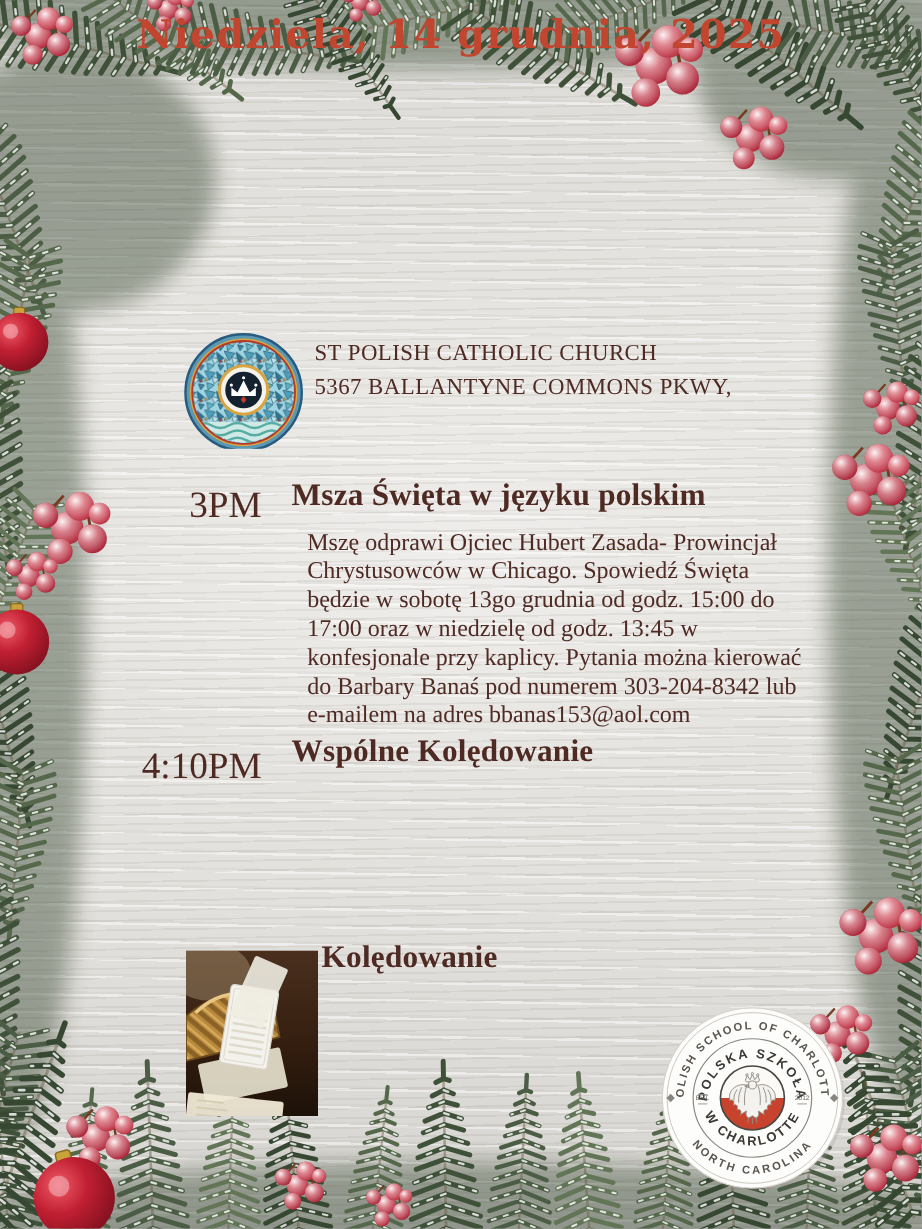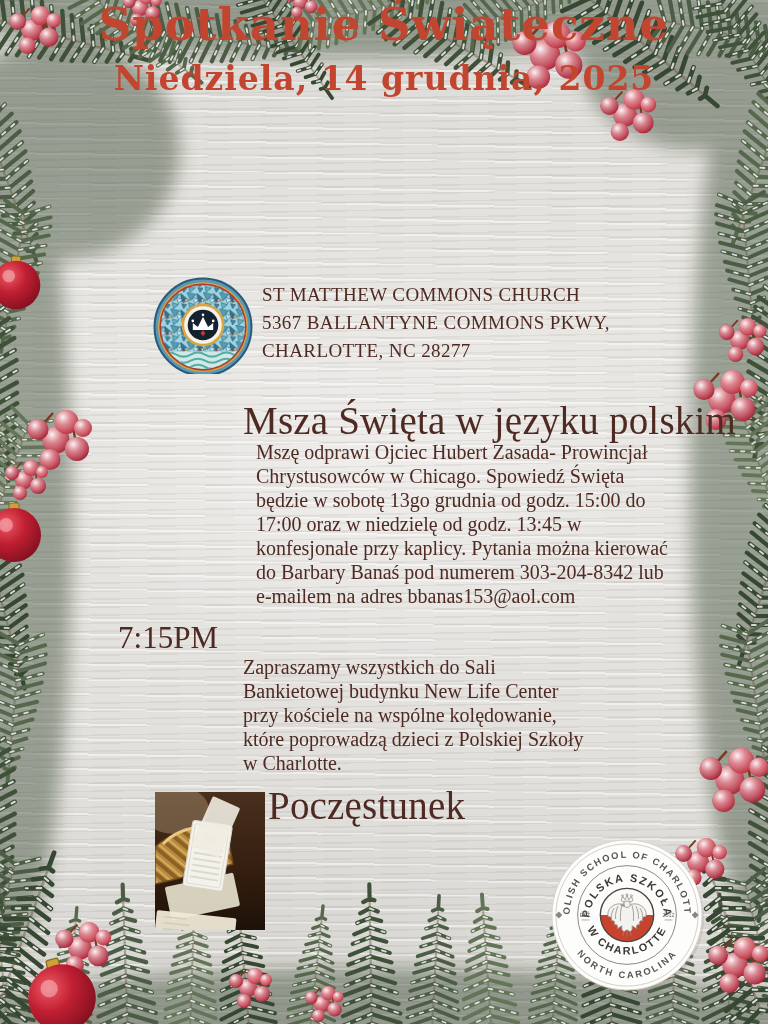--- a/index.html
+++ b/index.html
@@ -16,21 +16,21 @@
   .nd{stroke:currentColor;stroke-width:2.6;fill:none;stroke-linecap:round}
   .snow{stroke:#ffffff;stroke-width:1.2;fill:none;stroke-linecap:round;stroke-dasharray:2.5 5;opacity:.8}
   .spine{stroke:#6a5a42;stroke-width:1.4;opacity:.45;fill:none}
   .c1{color:#3f5139}.c2{color:#55684c}.c3{color:#4b5d44}.c4{color:#627556}.c5{color:#374832}
   .title-block{position:absolute;left:0;right:0;top:102;text-align:center;color:#c2452f;}
   .title{font-family:"DejaVu Serif",serif;font-weight:700;font-size:45px;letter-spacing:1px;line-height:1.1;}
   .subtitle{font-family:"DejaVu Serif",serif;font-weight:700;font-size:33px;letter-spacing:1px;margin-top:9px;}
   .maroon{color:#4e2a23;}
   .church-text{position:absolute;left:262px;top:281px;font-size:19px;line-height:28px;letter-spacing:.4px;}
   .time-label{position:absolute;left:112px;width:106px;text-align:right;font-size:31px;}
-  .sec-heading{position:absolute;font-weight:400;font-size:39px;letter-spacing:.2px;}
+  .sec-heading{position:absolute;font-weight:700;font-size:26px;letter-spacing:.2px;}
   .sec-body{position:absolute;font-size:20px;line-height:24px;white-space:pre-line;}
   .logo-box{position:absolute;left:152px;top:276px;}
   .photo-box{position:absolute;left:155px;top:792px;}
   .seal-box{position:absolute;left:548px;top:836px;}
 </style>
 </head>
 <body>
 
 <div class="poster">
 
@@ -149,21 +149,20 @@
     </g>
 
     <g>
       <use href="#bauble" transform="translate(16,285) scale(0.9)"></use>
       <use href="#bauble" transform="translate(14,535)"></use>
       <use href="#bauble" transform="translate(62,998) scale(1.25) rotate(-15)"></use>
     </g>
   </svg>
 
   <div class="title-block">
-    <div class="title">Spotkanie Świąteczne</div>
     <div class="subtitle">Niedziela, 14 grudnia, 2025</div>
   </div>
 
   <div class="logo-box">
     <svg width="102" height="98" viewBox="-50 -48 100 96">
       <defs>
         <pattern id="mosaic" width="16" height="16" patternUnits="userSpaceOnUse">
           <rect width="16" height="16" fill="#9fd4e2"></rect>
           <polygon points="0,0 9,2 4,8" fill="#4f9fba" stroke="#1c4a5e" stroke-width=".5"></polygon>
           <polygon points="10,1 16,6 11,9" fill="#2f7694" stroke="#1c4a5e" stroke-width=".5"></polygon>
@@ -193,42 +192,38 @@
         <path d="M-10 5 L-10 -2 L-5 2 L0 -8 L5 2 L10 -2 L10 5 Z" fill="#ffffff"></path>
         <circle cx="-10" cy="-4" r="1.3" fill="#ffffff"></circle>
           <circle cx="0" cy="-10" r="1.3" fill="#ffffff"></circle>
           <circle cx="10" cy="-4" r="1.3" fill="#ffffff"></circle>
         <path d="M0 5 L2.4 8 L0 11 L-2.4 8 Z" fill="#c0392b"></path>
       </g>
     </svg>
   </div>
 
   <div class="church-text maroon">
-    <div>ST MATTHEW COMMONS CHURCH</div>
+    <div>ST POLISH CATHOLIC CHURCH</div>
     <div>5367 BALLANTYNE COMMONS PKWY,</div>
-    <div>CHARLOTTE, NC 28277</div>
-  </div>
-
+  </div>
+
+  <div class="time-label maroon" style="top:403px">3PM</div>
   <div class="sec-heading maroon" style="left:243px;top:398px">Msza Święta w języku polskim</div>
   <div class="sec-body maroon" style="left:256px;top:440px;width:480px">Mszę odprawi Ojciec Hubert Zasada- Prowincjał
 Chrystusowców w Chicago. Spowiedź Święta
 będzie w sobotę 13go grudnia od godz. 15:00 do
 17:00 oraz w niedzielę od godz. 13:45 w
 konfesjonale przy kaplicy. Pytania można kierować
 do Barbary Banaś pod numerem 303-204-8342 lub
 e-mailem na adres bbanas153@aol.com</div>
 
-  <div class="time-label maroon" style="top:620px">7:15PM</div>
-  <div class="sec-body maroon" style="left:243px;top:655px;width:460px">Zapraszamy wszystkich do Sali
-Bankietowej budynku New Life Center
-przy kościele na wspólne kolędowanie,
-które poprowadzą dzieci z Polskiej Szkoły
-w Charlotte.</div>
-
-  <div class="sec-heading maroon" style="left:268px;top:783px">Poczęstunek</div>
+  <div class="time-label maroon" style="top:620px">4:10PM</div>
+  <div class="sec-heading maroon" style="left:243px;top:611px">Wspólne Kolędowanie</div>
+
+  <div class="sec-heading maroon" style="left:268px;top:783px">Kolędowanie</div>
 
   <div class="photo-box">
     <svg width="110" height="138" viewBox="0 0 110 138">
       <defs>
         <linearGradient id="wood" x1="0" y1="0" x2="0" y2="1">
           <stop offset="0%" stop-color="#4a2f1d"></stop>
             <stop offset="55%" stop-color="#351f10"></stop>
             <stop offset="100%" stop-color="#1d1108"></stop>
         </linearGradient>
         <pattern id="weave" width="10" height="10" patternUnits="userSpaceOnUse" patternTransform="rotate(40)">

